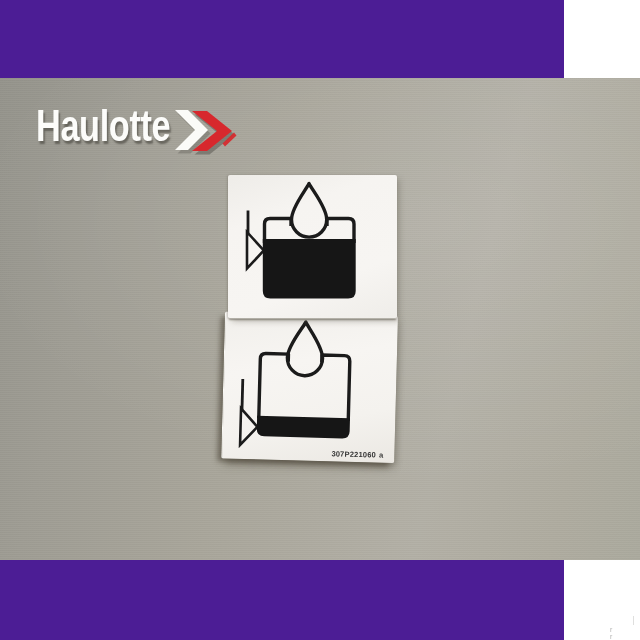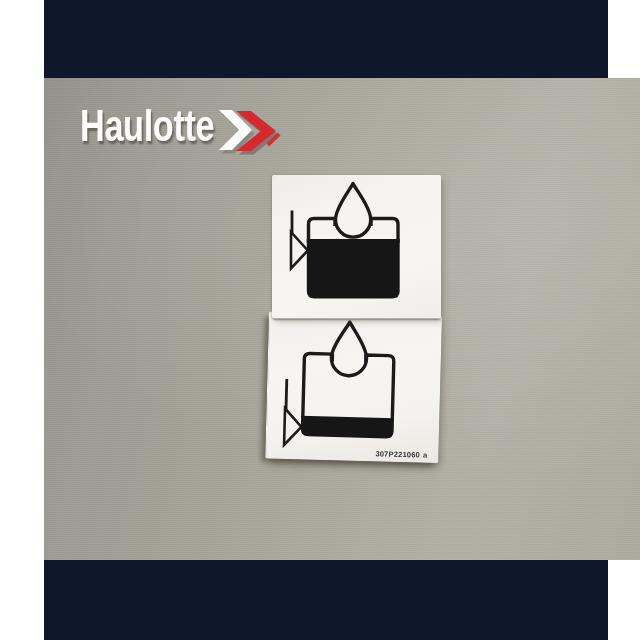--- a/index.html
+++ b/index.html
@@ -1,20 +1,20 @@
 <!DOCTYPE html>
 <html><head>
 <meta charset="utf-8">
 <style>
   html,body { margin:0; padding:0; }
   body {
     width:640px; height:640px; background:#ffffff; overflow:hidden;
     font-family:"Liberation Sans", sans-serif;
   }
-  .canvas { position:relative; width:564px; height:640px; background:#0f172a;margin-left:44px; }
+  .canvas { position:relative; width:564px; height:640px; background:#4c1d95; }
 
   
   .photo {
     position:absolute; left:0; top:78px; width:640px; height:482px;
     background:
       radial-gradient(120% 90% at 68% 30%, rgba(255,255,255,0.09), rgba(255,255,255,0) 62%),
       linear-gradient(104deg, #95948c 0%, #9f9d94 18%, #a9a69b 42%, #b3b0a6 70%, #afaca0 88%, #abaa9e 100%);
   }
   .photo::after {
     content:""; position:absolute; inset:0; pointer-events:none;

